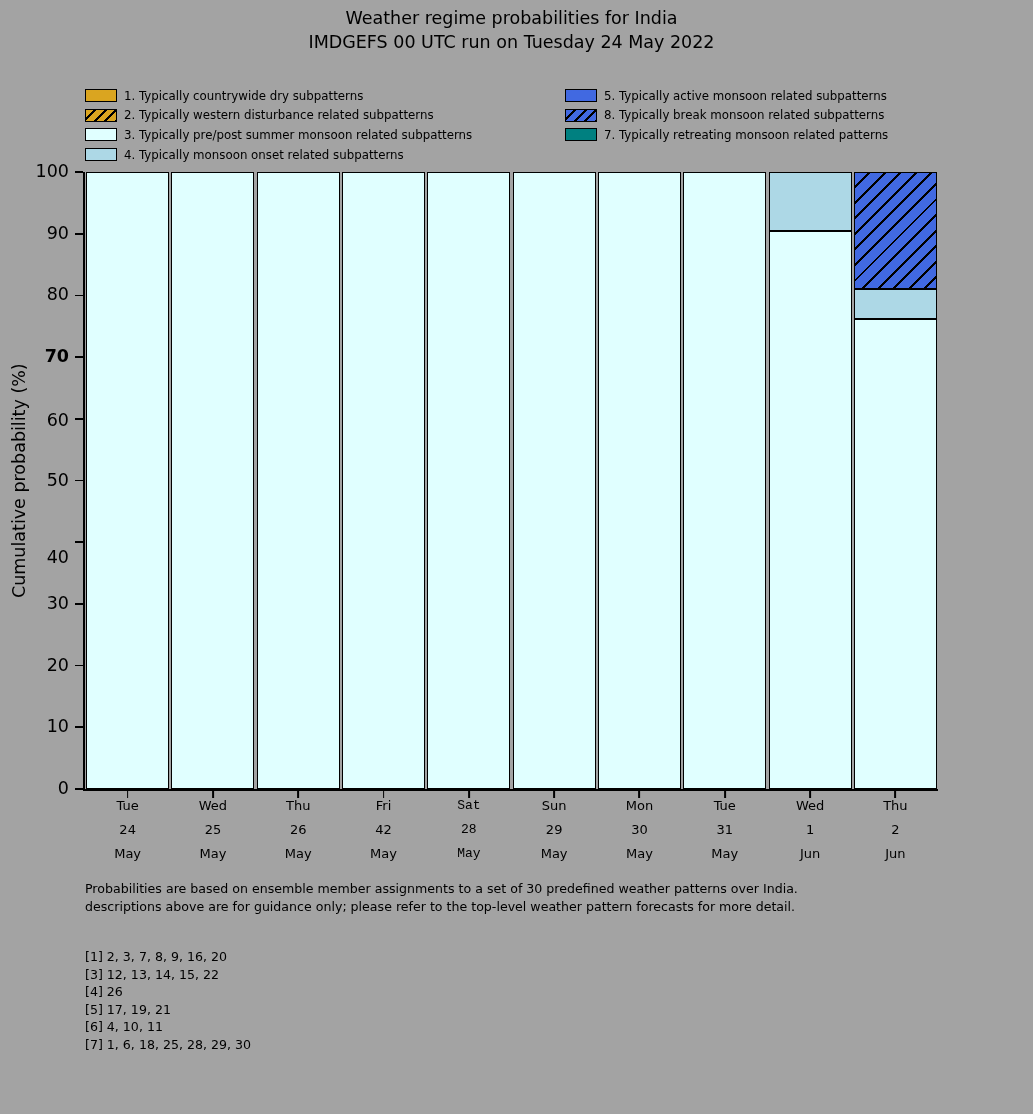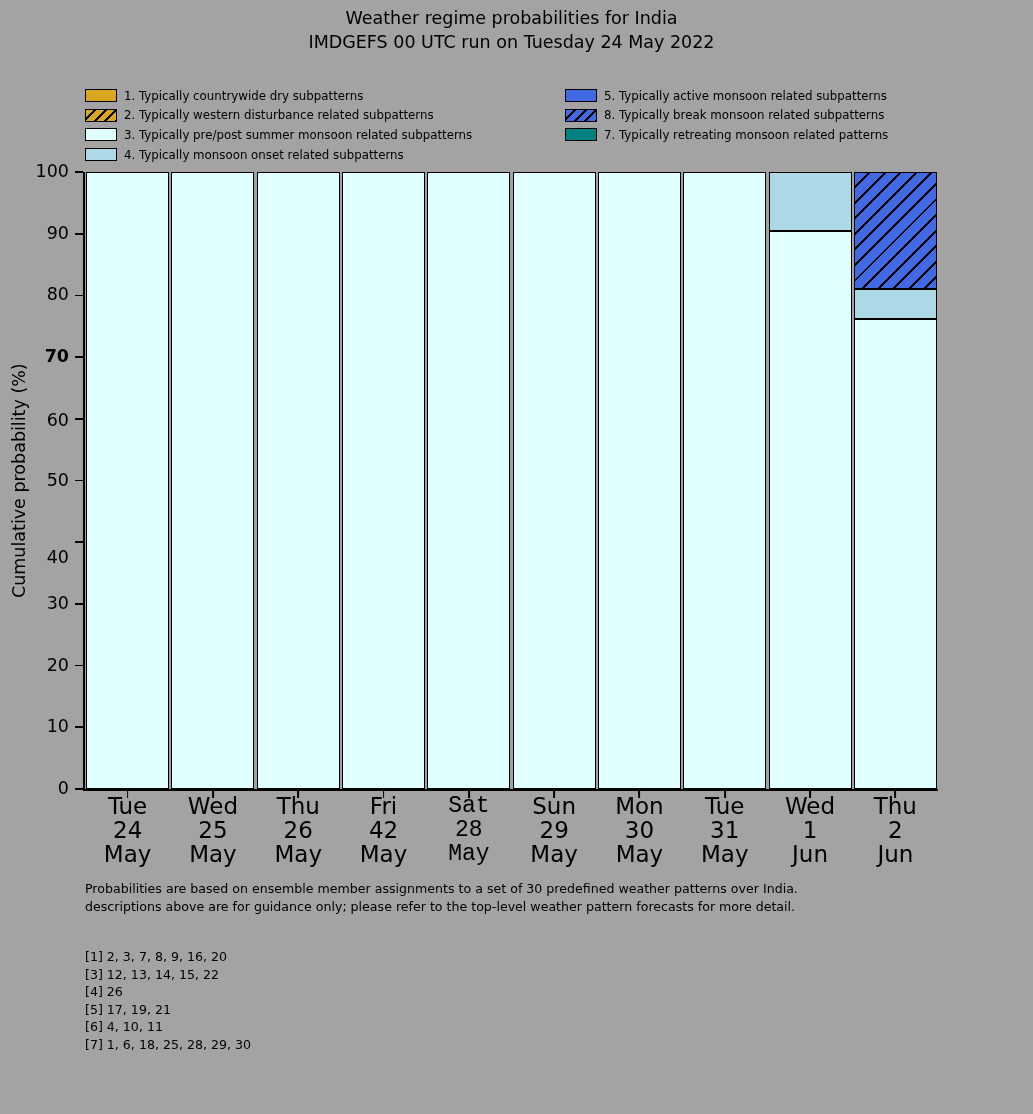--- a/index.html
+++ b/index.html
@@ -21,21 +21,21 @@
 
   
   .plot-area { position:absolute; left:85px; top:172px; width:853px; height:617px; }
   .spine-left { position:absolute; left:-1.8px; top:0; width:1.8px; height:calc(100% + 1.8px); background:#000; }
   .spine-bottom { position:absolute; left:-1.8px; bottom:-1.8px; width:calc(100% + 1.8px); height:1.8px; background:#000; }
 
   .y-tick { position:absolute; left:-9.8px; width:8px; height:1.8px; background:#000; }
   .y-tick-label { position:absolute; left:-66px; width:50px; text-align:right; font-size:17.5px; line-height:17.5px; }
 
   .x-tick { position:absolute; top:617px; width:1.8px; height:9px; background:#000; transform:translateX(-50%); }
-  .x-label { position:absolute; top:622px; width:86px; transform:translateX(-50%); text-align:center; font-size:23px; line-height:24px; }
+  .x-label { position:absolute; top:622px; width:86px; transform:translateX(-50%); text-align:center; font-size:13px; line-height:24px; }
 
   .y-axis-title { position:absolute; left:-80px; top:0; height:100%; width:28px;
     display:flex; align-items:center; justify-content:center;
     writing-mode:vertical-rl; transform:rotate(180deg); font-size:17.5px; }
 
   .bar-slot { position:absolute; top:0; height:100%; }
   .bar-segment { position:absolute; left:1.2px; right:1.2px; box-sizing:border-box; border:1.6px solid #000; }
   .hatch-bar { background-image:repeating-linear-gradient(135deg, rgba(0,0,0,0) 0px, rgba(0,0,0,0) 9px, #000 9px, #000 11px); }
   .hatch-swatch { background-image:repeating-linear-gradient(135deg, rgba(0,0,0,0) 0px, rgba(0,0,0,0) 5.5px, #000 5.5px, #000 7.5px); }
 

